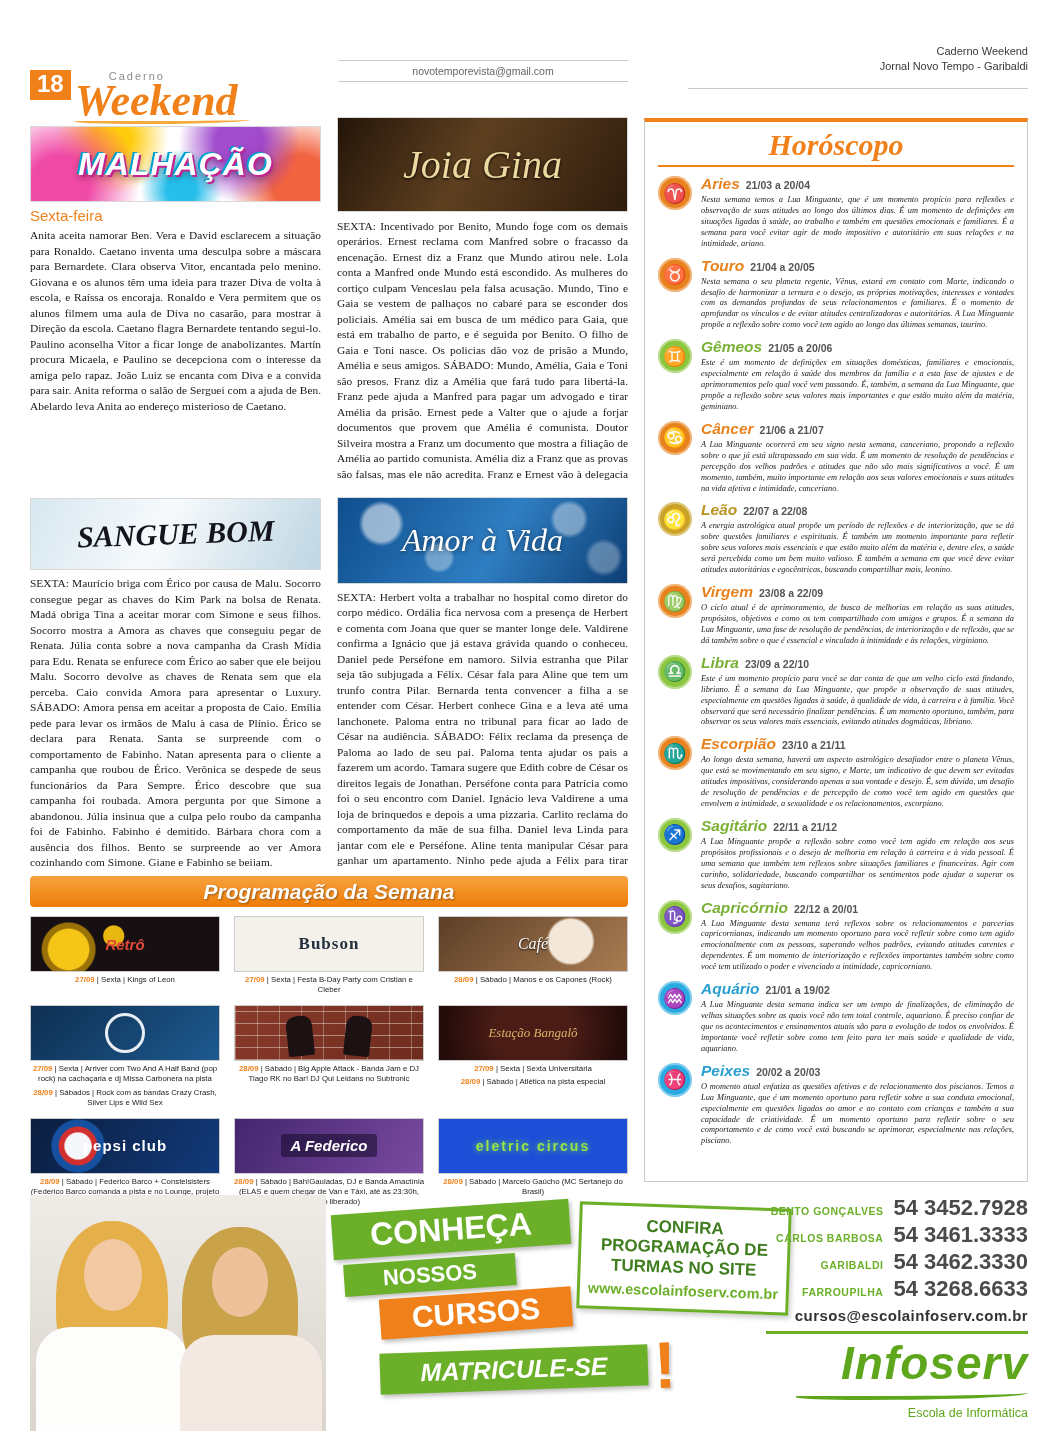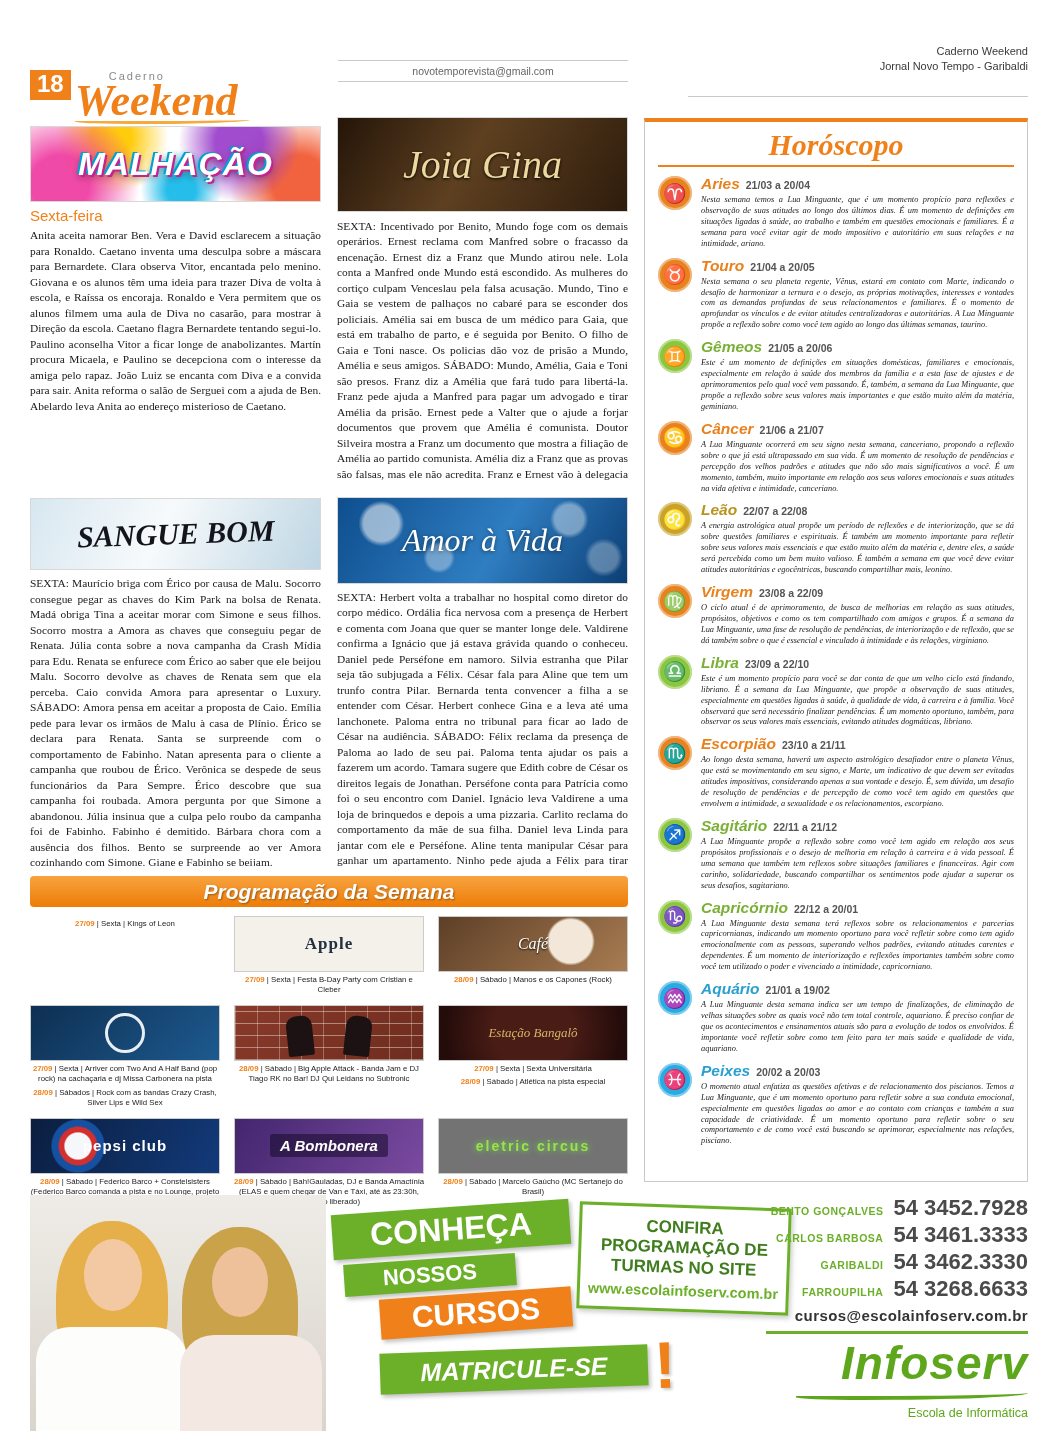--- a/index.html
+++ b/index.html
@@ -11,21 +11,21 @@
   .mast-left { position:absolute; left:30px; top:46px; display:flex; align-items:flex-start;margin-top:24px; }
   .pagenum { background:#f08019; color:#fff; font-weight:bold; font-size:24px; padding:1px 7px 3px; line-height:1.1; }
   .brand { margin-left:4px; }
   .caderno { font-size:11px; color:#8a8a8a; letter-spacing:2px; display:block; margin-left:34px; }
   .weekend { font-family:"Liberation Serif", serif; font-style:italic; font-weight:bold; font-size:44px; color:#f08019; line-height:0.85; display:block; }
   .swoosh { display:block; width:175px; height:7px; border-bottom:3px solid #f6a93d; border-radius:0 0 100% 60%; margin-top:-2px; }
   .mast-date { font-size:9.5px; color:#f08019; margin-left:44px; display:block; margin-top:2px; }
   .mast-center { position:absolute; left:338px; top:60px; width:290px; text-align:center; font-size:10.5px; color:#666;
     border-top:1px solid #c9c9c9; border-bottom:1px solid #c9c9c9; padding:4px 0; }
   .mast-right { position:absolute; right:30px; top:44px; text-align:right; font-size:11px; color:#3a3a3a; line-height:1.35;
-    border-bottom:1px solid #c9c9c9; padding-bottom:22px; width:340px; }
+    border-bottom:1px solid #c9c9c9; padding-bottom:14px; width:340px; }
 
   
   .content { display:flex; gap:16px; padding:0 30px; height:1068px; }
   .left-area { width:598px; }
   .novela-cols { display:flex; gap:16px; height:752px; overflow:hidden;align-items:center; }
   .ncol { width:291px; }
 
   .novela-art { width:100%; border:1px solid #d8d8d8; display:flex; align-items:center; justify-content:center; overflow:hidden; position:relative; }
   .art-title { white-space:nowrap; }
 
@@ -85,21 +85,21 @@
       linear-gradient(135deg,#8a3a2a,#6e2c1e); }
   .thumb5::before, .thumb5::after { content:""; position:absolute; bottom:4px; width:26px; height:40px; background:#1c1214; border-radius:10px 10px 2px 2px; }
   .thumb5::before { left:52px; transform:rotate(-6deg); }
   .thumb5::after { right:52px; transform:rotate(6deg); }
   .thumb6 { background:radial-gradient(circle at 50% 45%, #4a1c16 0 40%, #240c0a 90%); }
   .thumb6 .thumb-label { color:#d8b36a; font-family:"Liberation Serif", serif; font-style:italic; font-size:13px; text-align:center; line-height:1.2; }
   .thumb7 { background:radial-gradient(circle at 25% 50%, #f5f7fa 0 9%, #d32f2f 10% 13%, #1551a0 14% 18%, transparent 19%), linear-gradient(120deg,#0b1e3f,#123a7a); }
   .thumb7 .thumb-label { color:#fff; font-weight:bold; font-size:15px; letter-spacing:1px; }
   .thumb8 { background:linear-gradient(120deg,#43266e,#7a4aa0); }
   .thumb8 .thumb-label { color:#fff; font-weight:bold; font-style:italic; font-size:15px; background:rgba(20,10,40,.55); padding:3px 10px; border-radius:3px; }
-  .thumb9 { background:#737373; }
+  .thumb9 { background:#1d4ed8; }
   .thumb9 .thumb-label { color:#9be24a; font-weight:bold; font-size:14px; letter-spacing:2px; text-shadow:0 0 6px #6fe04a; }
 
   
   .horoscope { flex:1; border:1px solid #c9c9c9; border-top:4px solid #f08019; padding:6px 13px 0; margin-top:4px; }
   .h-title { text-align:center; font-family:"Liberation Serif", serif; font-style:italic; font-weight:bold; color:#f08019; font-size:30px;
     border-bottom:2px solid #f08019; padding-bottom:3px; margin-bottom:9px; }
   .sign { display:flex; gap:9px; margin-bottom:8px; }
   .sign-icon { width:34px; height:34px; min-width:34px; border-radius:50%; color:#fff; display:flex; align-items:center; justify-content:center;
     font-size:19px; box-shadow:inset 0 0 0 2px rgba(255,255,255,.4); }
   .sign-head { line-height:1; margin-bottom:3px; }
@@ -199,26 +199,29 @@
           </div>
           <p class="novela-text t-amor">SEXTA: Herbert volta a trabalhar no hospital como diretor do corpo médico. Ordália fica nervosa com a presença de Herbert e comenta com Joana que quer se manter longe dele. Valdirene confirma a Ignácio que já estava grávida quando o conheceu. Daniel pede Perséfone em namoro. Silvia estranha que Pilar seja tão subjugada a Félix. César fala para Aline que tem um trunfo contra Pilar. Bernarda tenta convencer a filha a se entender com César. Herbert conhece Gina e a leva até uma lanchonete. Paloma entra no tribunal para ficar ao lado de César na audiência. SÁBADO: Félix reclama da presença de Paloma ao lado de seu pai. Paloma tenta ajudar os pais a fazerem um acordo. Tamara sugere que Edith cobre de César os direitos legais de Jonathan. Perséfone conta para Patrícia como foi o seu encontro com Daniel. Ignácio leva Valdirene a uma loja de brinquedos e depois a uma pizzaria. Carlito reclama do comportamento da mãe de sua filha. Daniel leva Linda para jantar com ele e Perséfone. Aline tenta manipular César para ganhar um apartamento. Ninho pede ajuda a Félix para tirar Paulinha de Paloma.</p>
         </div>
       </div>
 
       <section class="agenda">
         <div class="agenda-bar">Programação da Semana</div>
         <div class="cards">
 
           <div class="card">
+            <div class="thumb thumb1">
+                <span class="thumb-label">Retrô</span>
+              </div>
             <p class="caption"><span class="cap-date">27/09</span> <span>| Sexta | Kings of Leon</span></p>
           </div>
 
           <div class="card">
             <div class="thumb thumb2">
-                <span class="thumb-label">Apple</span>
+                <span class="thumb-label">Bubson</span>
               </div>
             <p class="caption"><span class="cap-date">27/09</span> <span>| Sexta | Festa B-Day Party com Cristian e Cleber</span></p>
           </div>
 
           <div class="card">
             <div class="thumb thumb3">
                 <span class="thumb-label">Café</span>
               </div>
             <p class="caption"><span class="cap-date">28/09</span> <span>| Sábado | Manos e os Capones (Rock)</span></p>
           </div>
@@ -248,21 +251,21 @@
 
           <div class="card">
             <div class="thumb thumb7">
                 <span class="thumb-label">pepsi club</span>
               </div>
             <p class="caption"><span class="cap-date">28/09</span> <span>| Sábado | Federico Barco + Constelsisters (Federico Barco comanda a pista e no Lounge, projeto Constelasisters e show Constelações)</span></p>
           </div>
 
           <div class="card">
             <div class="thumb thumb8">
-                <span class="thumb-label">A Bombonera</span>
+                <span class="thumb-label">A Federico</span>
               </div>
             <p class="caption"><span class="cap-date">28/09</span> <span>| Sábado | Bah!Gauladas, DJ e Banda Amactínia (ELAS e quem chegar de Van e Táxi, até às 23:30h, ingresso liberado)</span></p>
           </div>
 
           <div class="card">
             <div class="thumb thumb9">
                 <span class="thumb-label">eletric circus</span>
               </div>
             <p class="caption"><span class="cap-date">28/09</span> <span>| Sábado | Marcelo Gaúcho (MC Sertanejo do Brasil)</span></p>
           </div>

